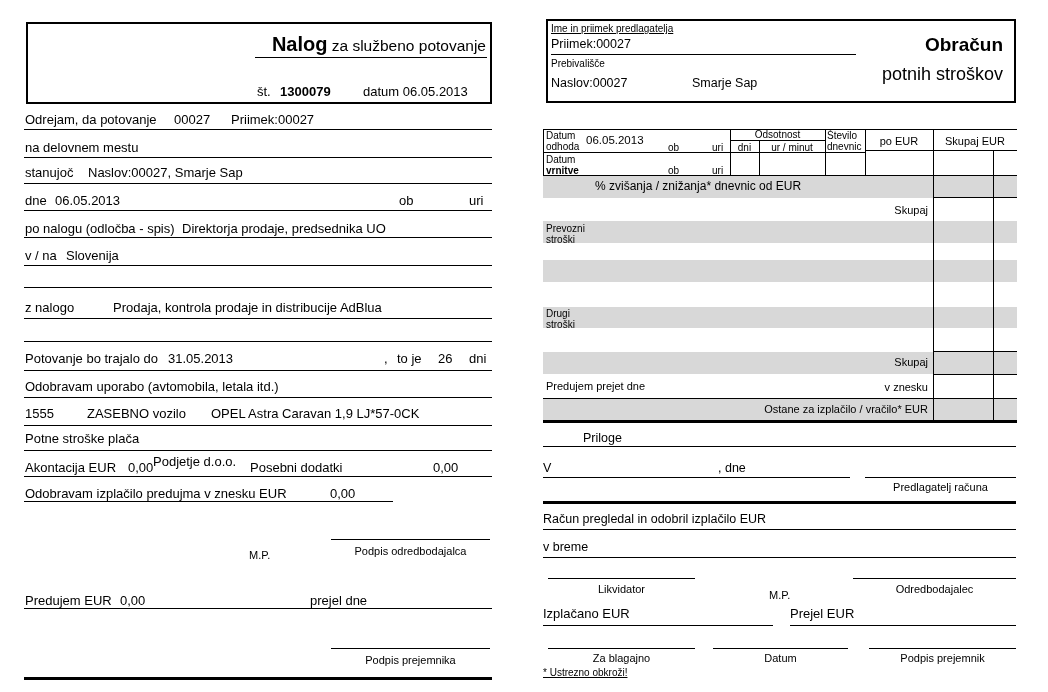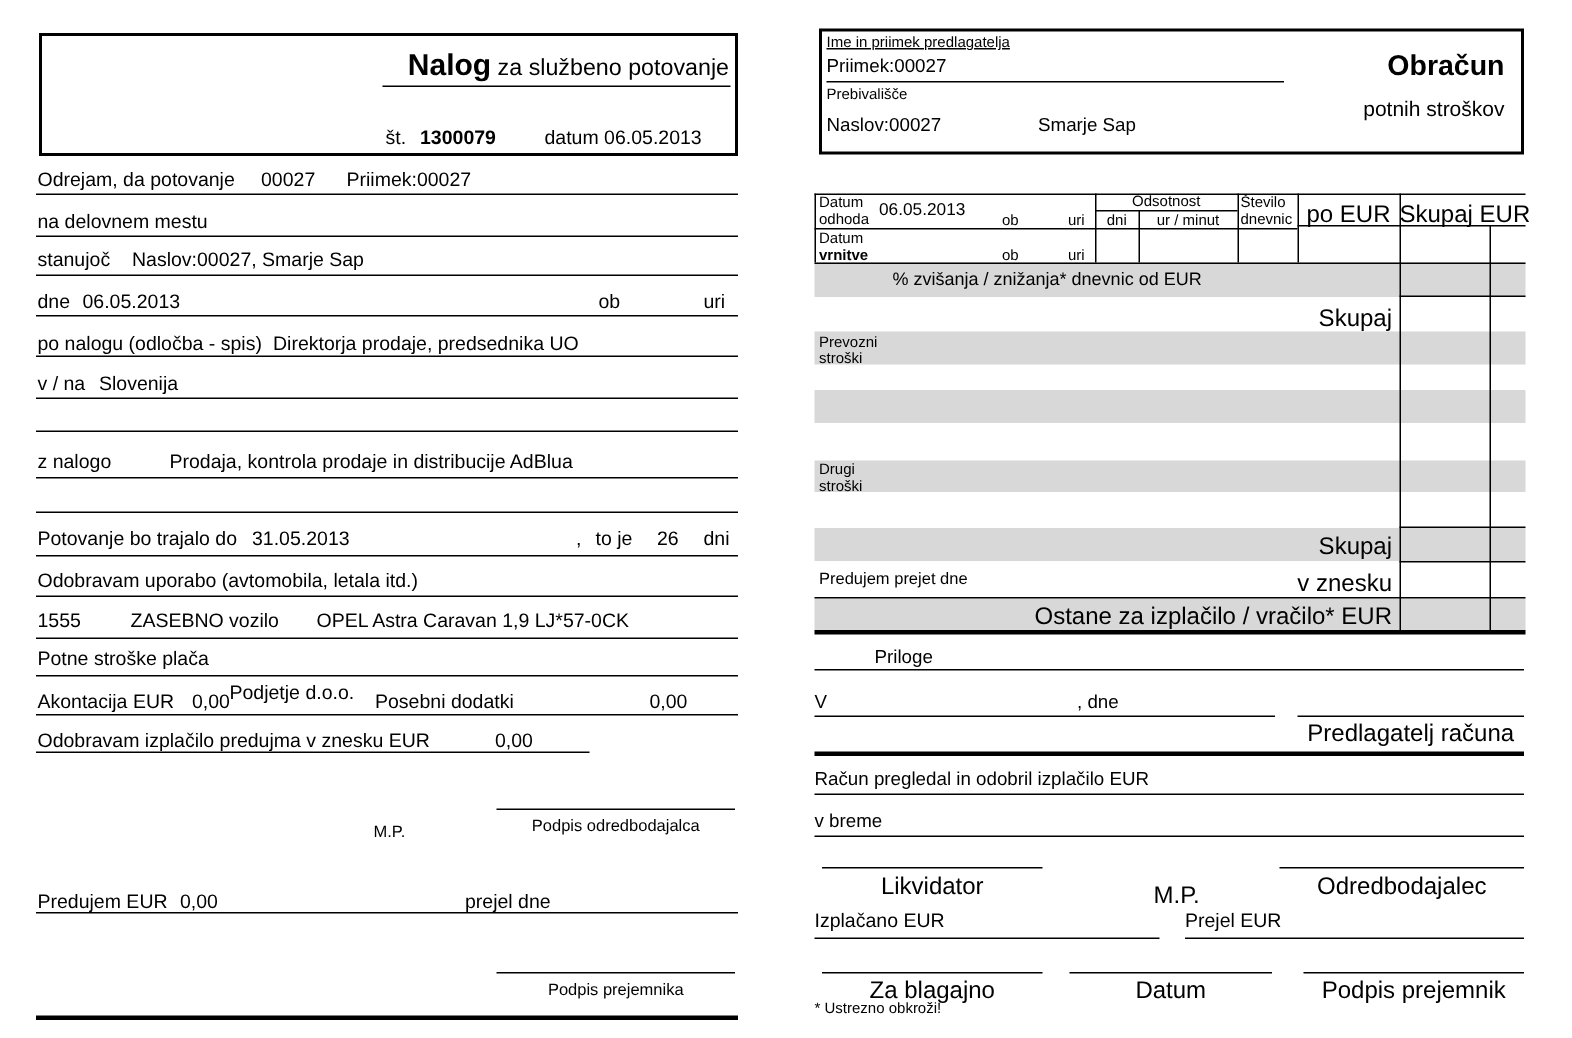--- a/index.html
+++ b/index.html
@@ -9,21 +9,21 @@
   }
   .ab{position:absolute;white-space:nowrap;line-height:1.15;}
   .hl{position:absolute;height:1px;background:#000;}
   .vl{position:absolute;width:1px;background:#000;}
   .thick{position:absolute;height:3px;background:#000;}
   .gb{position:absolute;background:#d8d8d8;}
   .t13{font-size:13px;}
   .t12{font-size:12.5px;}
   .t11{font-size:11px;}
   .t10{font-size:10px;}
-  .t105{font-size:16px;}
+  .t105{font-size:11px;}
   .b{font-weight:bold;}
   .ctr{text-align:center;}
   .rgt{text-align:right;}
   .box{position:absolute;border:2px solid #000;background:#fff;}
 </style>
 </head>
 <body>
 
 <div id="canvas">
 
@@ -118,21 +118,21 @@
   <div>
 
     <div class="box" style="left:546px;top:19px;width:466px;height:80px;"></div>
     <span class="ab t10" style="left:551px;top:23px;text-decoration:underline;">Ime in priimek predlagatelja</span>
     <span class="ab t12" style="left:551px;top:37px;">Priimek:00027</span>
     <div class="hl" style="left:551px;top:54px;width:305px;"></div>
     <span class="ab t10" style="left:551px;top:58px;">Prebivališče</span>
     <span class="ab t12" style="left:551px;top:76px;">Naslov:00027</span>
     <span class="ab t12" style="left:692px;top:76px;">Smarje Sap</span>
     <div class="ab rgt b" style="left:853px;top:34px;width:150px;font-size:19px;">Obračun</div>
-    <div class="ab rgt" style="left:853px;top:64px;width:150px;font-size:14px;">potnih stroškov</div>
+    <div class="ab rgt" style="left:853px;top:64px;width:150px;font-size:18px;">potnih stroškov</div>
 
     <div>
 
       <div class="gb" style="left:543px;top:175px;width:474px;height:23px;"></div>
       <div class="gb" style="left:543px;top:221px;width:474px;height:22px;"></div>
       <div class="gb" style="left:543px;top:260px;width:474px;height:22px;"></div>
       <div class="gb" style="left:543px;top:307px;width:474px;height:21px;"></div>
       <div class="gb" style="left:543px;top:352px;width:474px;height:22px;"></div>
       <div class="gb" style="left:543px;top:399px;width:474px;height:21px;"></div>
 
@@ -218,16 +218,16 @@
     <span class="ab t13" style="left:790px;top:607px;">Prejel  EUR</span>
     <div class="hl" style="left:790px;top:625px;width:226px;"></div>
 
     <div class="hl" style="left:548px;top:648px;width:147px;"></div>
     <div class="ab t105 ctr" style="left:548px;top:652px;width:147px;">Za blagajno</div>
     <div class="hl" style="left:713px;top:648px;width:135px;"></div>
     <div class="ab t105 ctr" style="left:713px;top:652px;width:135px;">Datum</div>
     <div class="hl" style="left:869px;top:648px;width:147px;"></div>
     <div class="ab t105 ctr" style="left:869px;top:652px;width:147px;">Podpis prejemnik</div>
 
-    <span class="ab t10" style="left:543px;top:667px;">* Ustrezno obkroži!</span>
+    <span class="ab t10" style="left:543px;top:667px;text-decoration:underline;">* Ustrezno obkroži!</span>
   </div>
 
 </div>
 
 </body></html>

